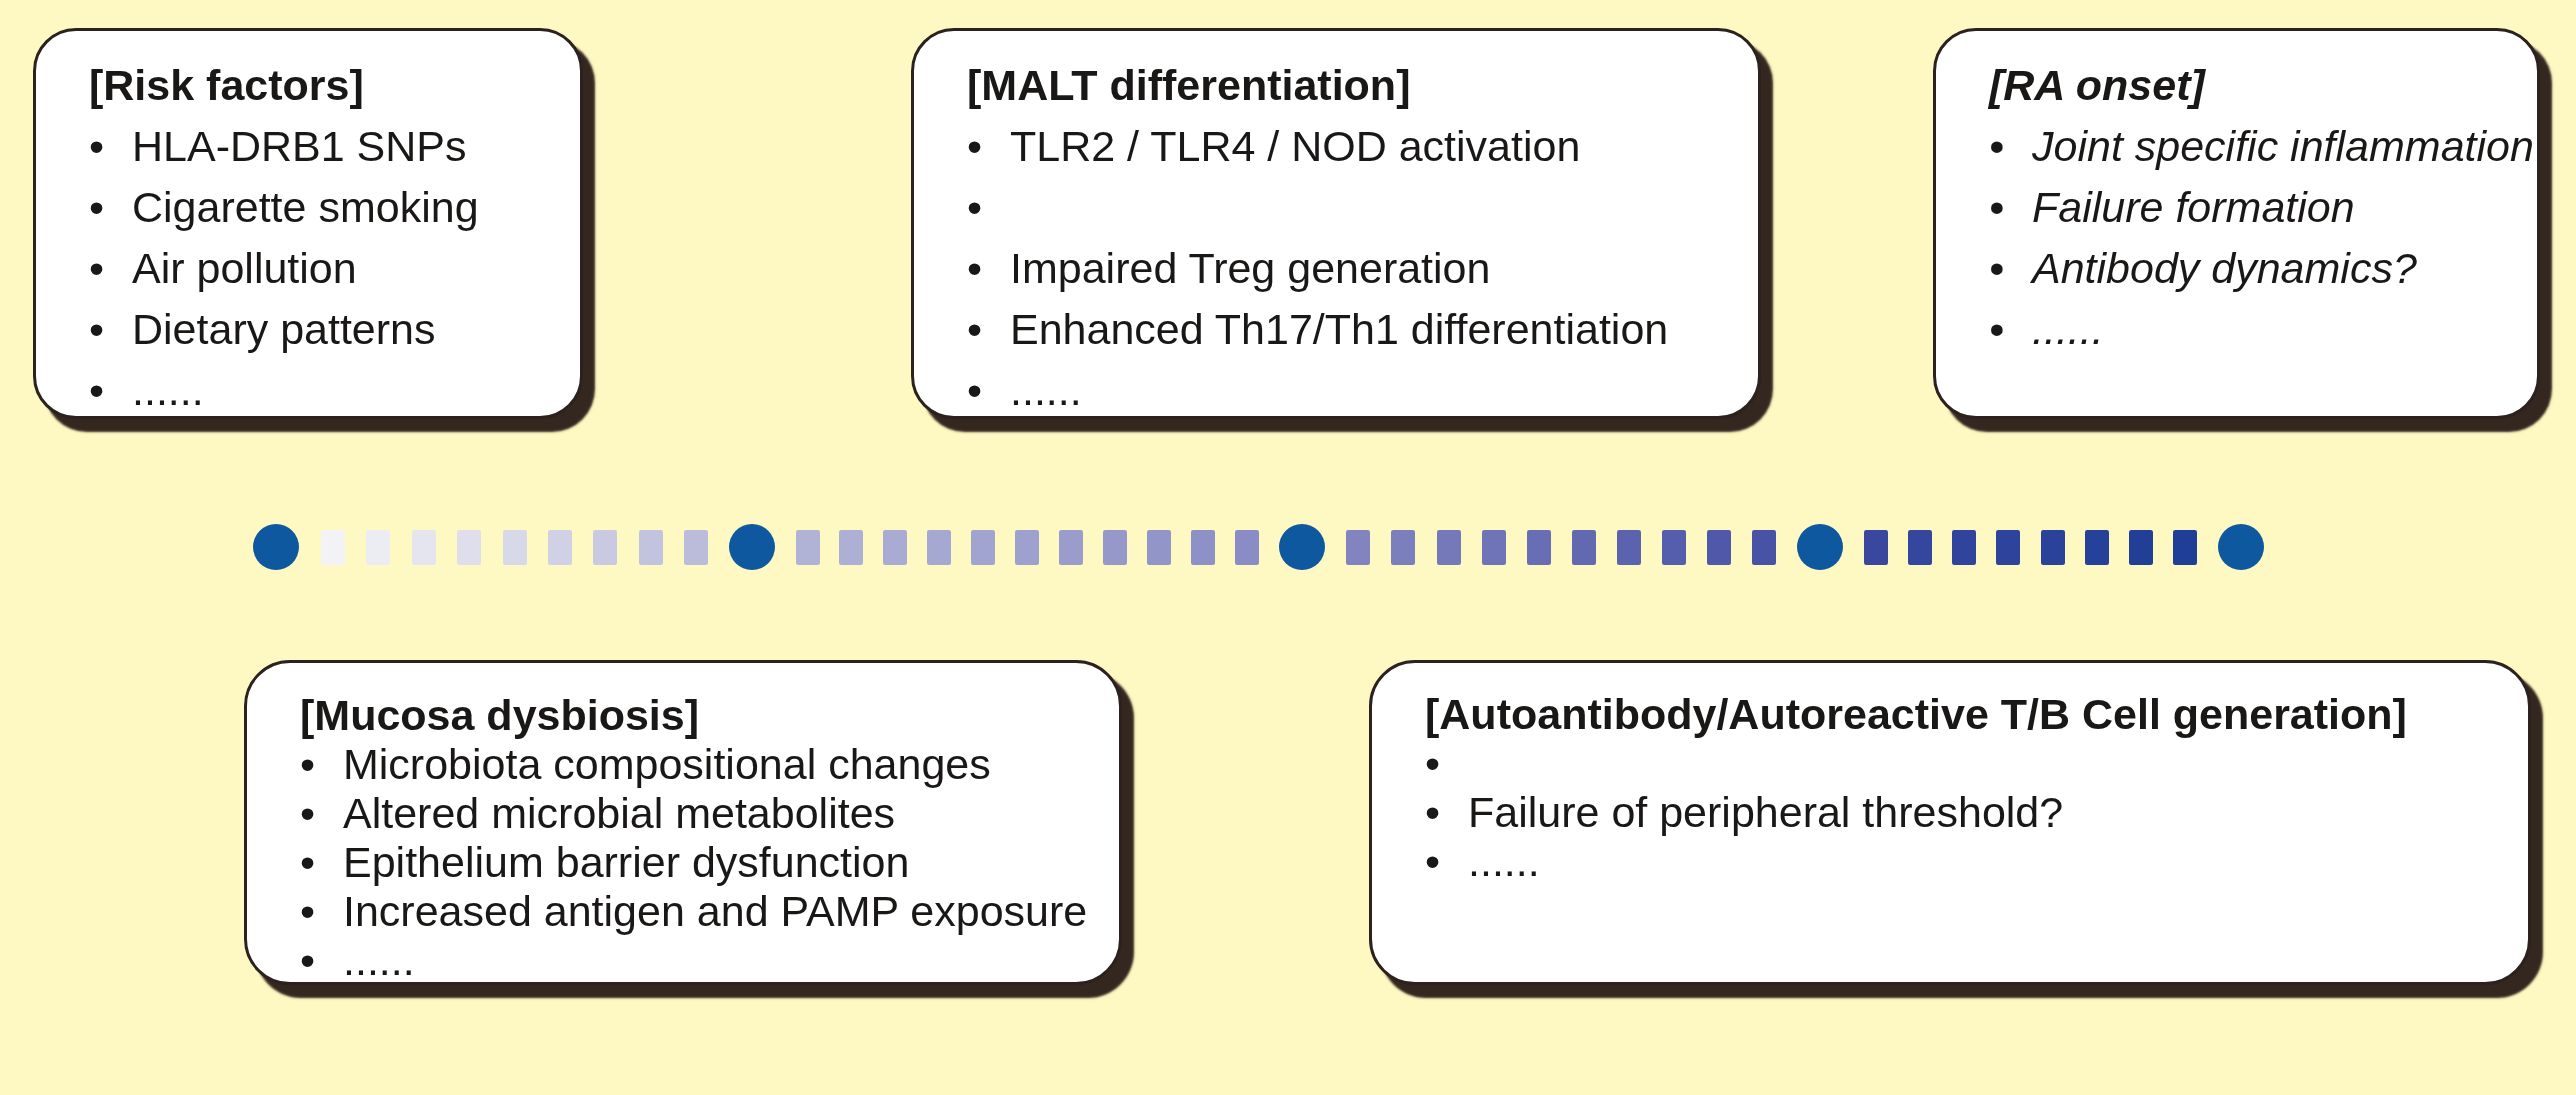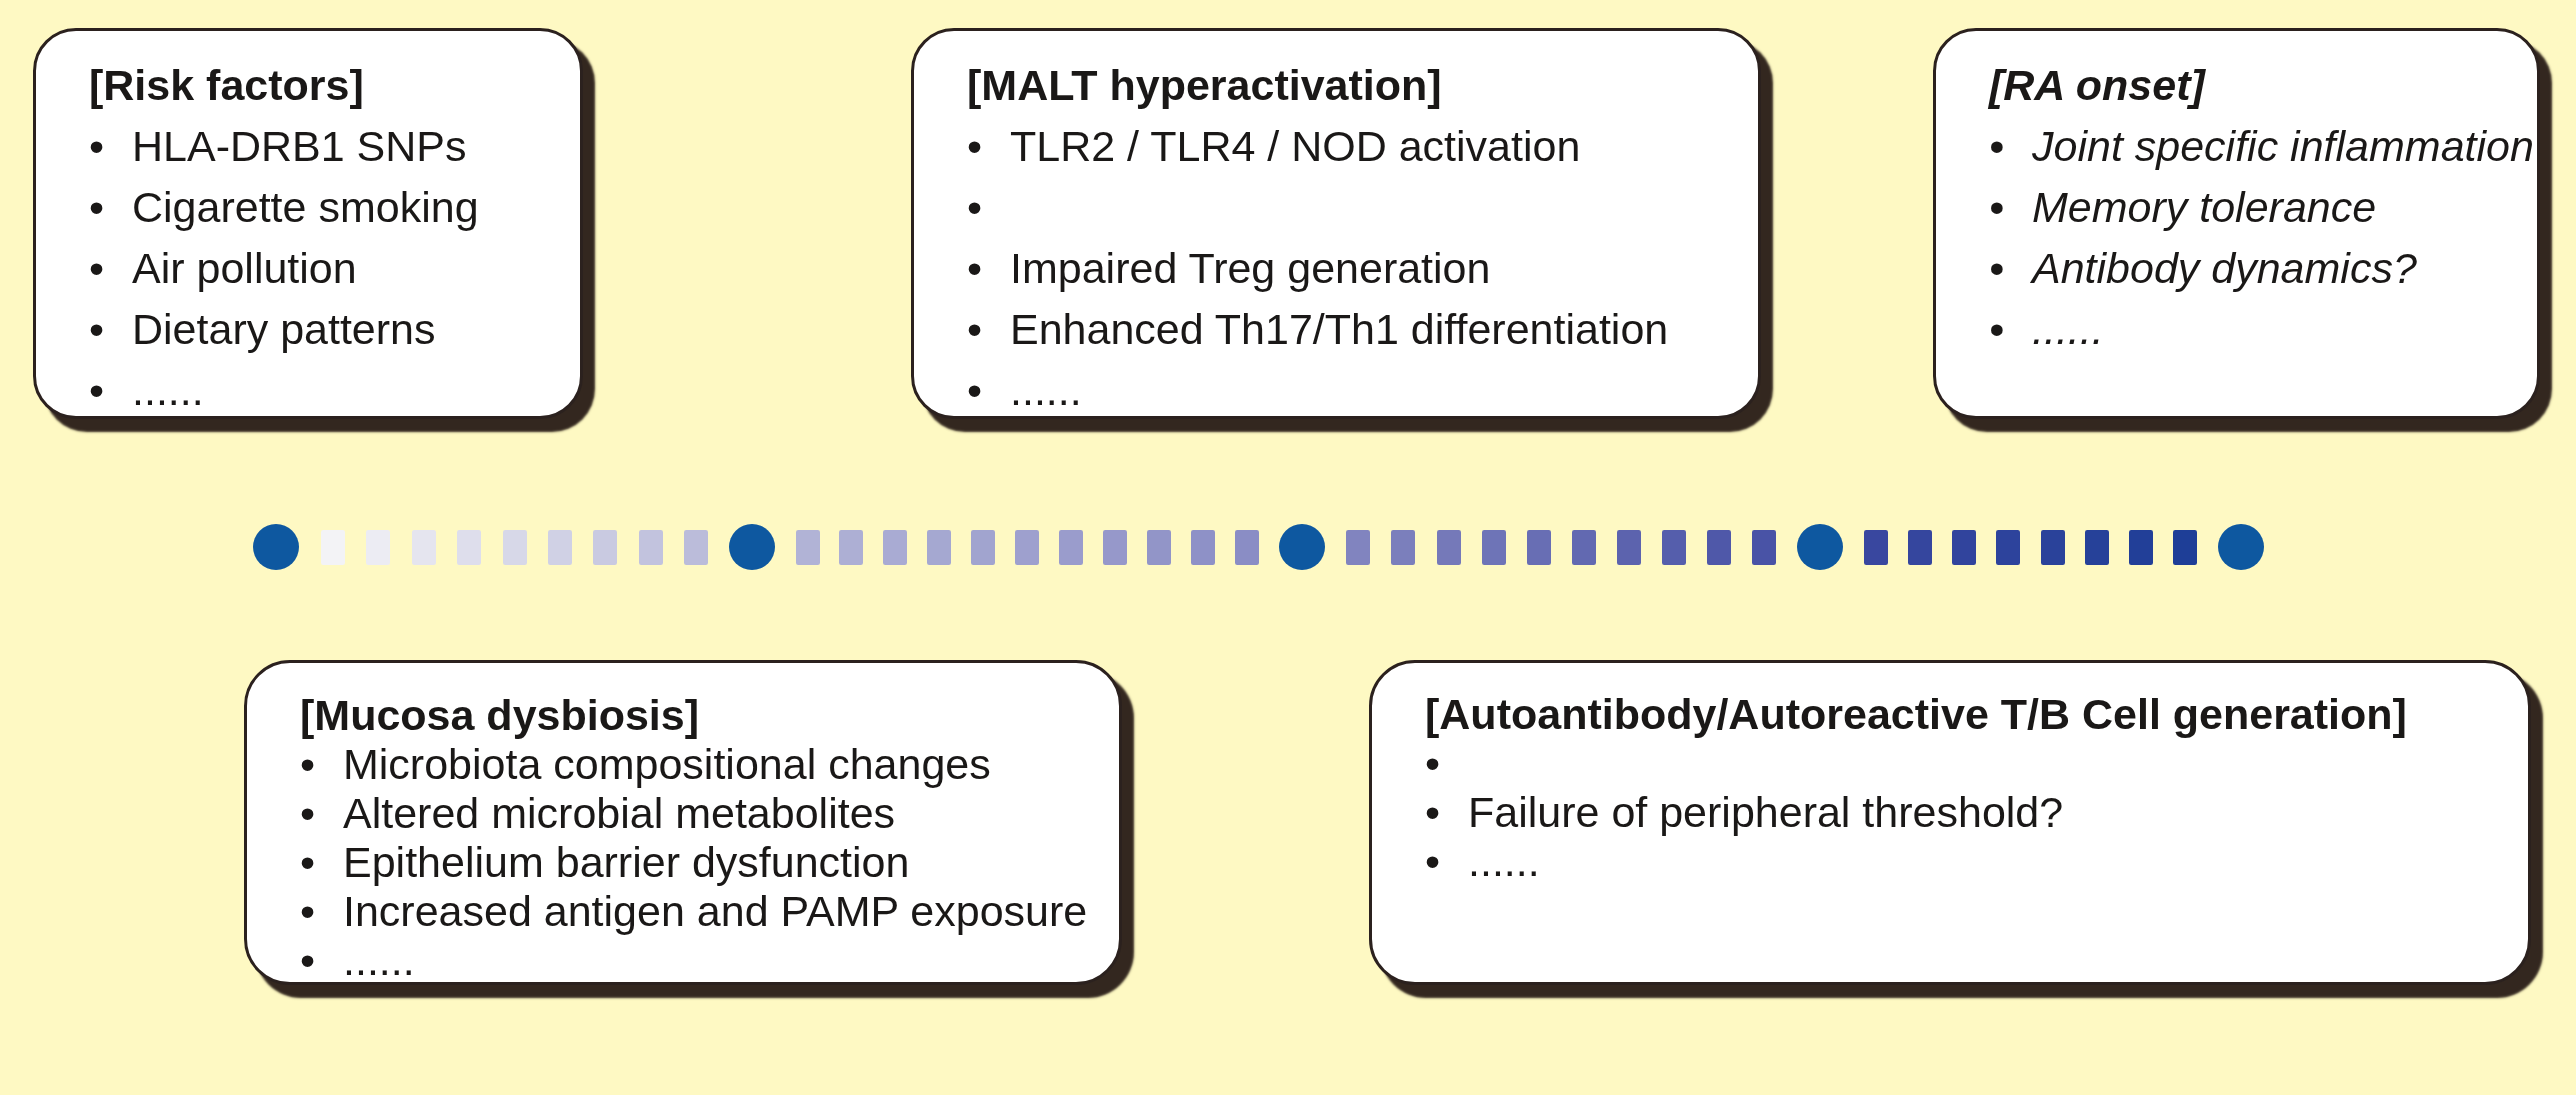--- a/index.html
+++ b/index.html
@@ -99,21 +99,21 @@
           <span>Dietary patterns</span>
         </li>
         <li>
           <span class="bullet">•</span>
           <span>......</span>
         </li>
       </ul>
   </div>
 
   <div class="bubble row-top" id="box-malt">
-    <div class="title">[MALT hyperactivation]</div>
+    <div class="title">[MALT differentiation]</div>
     <ul>
         <li>
           <span class="bullet">•</span>
           <span>TLR2 / TLR4 / NOD activation</span>
         </li>
         <li>
           <span class="bullet">•</span>
         </li>
         <li>
           <span class="bullet">•</span>
@@ -132,21 +132,21 @@
 
   <div class="bubble row-top" id="box-ra">
     <div class="title">[RA onset]</div>
     <ul>
         <li>
           <span class="bullet">•</span>
           <span>Joint specific inflammation</span>
         </li>
         <li>
           <span class="bullet">•</span>
-          <span>Memory tolerance</span>
+          <span>Failure formation</span>
         </li>
         <li>
           <span class="bullet">•</span>
           <span>Antibody dynamics?</span>
         </li>
         <li>
           <span class="bullet">•</span>
           <span>......</span>
         </li>
       </ul>

